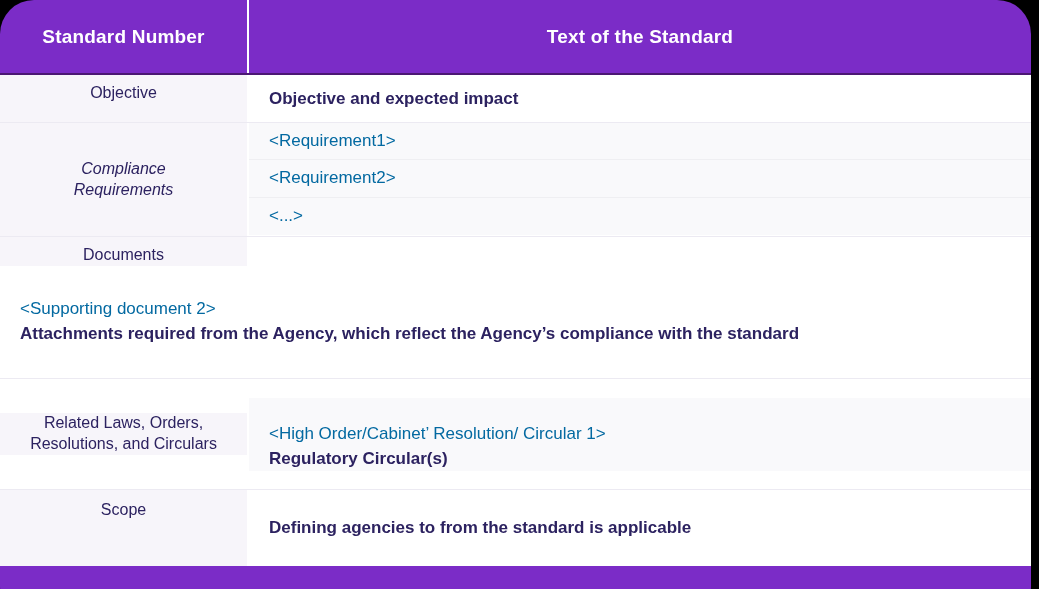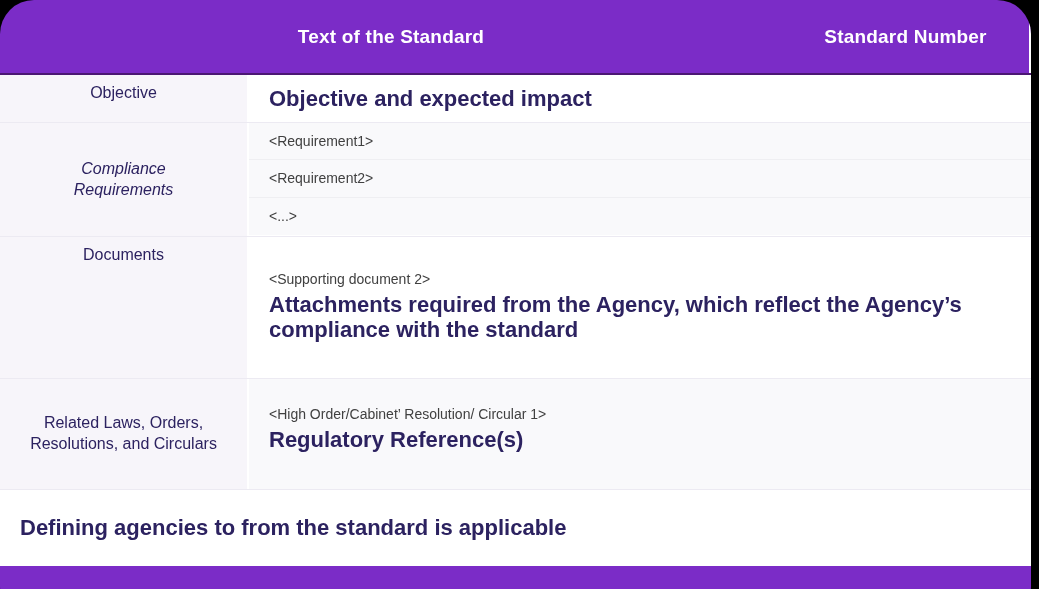--- a/index.html
+++ b/index.html
@@ -87,26 +87,26 @@
   .cell-body {
     flex: 1;
     box-sizing: border-box;
     background: #ffffff;
     position: relative;
   }
 
   .cell-body.tinted { background: #f9f9fb; }
 
   .ph {
-    color: #404040;
-    font-size: 14px;
+    color: #0369a1;
+    font-size: 17px;
   }
   .solid {
     color: #2C2260;
-    font-size: 22px;
+    font-size: 17px;
     font-weight: bold;
   }
 
   
   .row-objective { height: 47px; }
   .row-objective .cell-label { padding-top: 8px; font-size: 16px; text-align: center; }
   .row-objective .cell-body {
     display: flex;
     align-items: center;
     padding-left: 20px;
@@ -125,25 +125,25 @@
     height: 37.33px;
     display: flex;
     align-items: center;
     padding-left: 20px;
     box-sizing: border-box;
     background: #f9f9fb;
     border-bottom: 1px solid #efeff2;
   }
   .req-item:last-child { border-bottom: none; }
 
-  .row-documents { height: 141px; }
+  .row-documents { height: 141px; flex-direction: column; }
   .row-documents .cell-label { padding-top: 8px; }
   .row-documents .cell-body { padding: 30px 22px 0 20px; }
 
-  .row-laws { height: 110px; }
+  .row-laws { height: 110px; align-items: center; }
   .row-laws .cell-label {
     display: flex;
     align-items: center;
     justify-content: center;
     padding: 0 18px;
   }
   .row-laws .cell-body { padding: 23px 22px 0 20px; }
 
   .row-scope { height: 76px; }
   .row-scope .cell-label { padding-top: 10px; }
@@ -163,22 +163,22 @@
     border-bottom-left-radius: 14px;
     border-bottom-right-radius: 14px;
   }
 </style>
 </head>
 <body>
 
 <div id="table-wrap">
 
   <div class="thead">
+    <div class="th th-left">Standard Number</div>
     <div class="th th-right">Text of the Standard</div>
-    <div class="th th-left">Standard Number</div>
   </div>
   <div class="header-underline"></div>
 
   <div class="tbody">
 
     <div class="trow row-objective">
       <div class="cell-label">Objective</div>
       <div class="cell-body">
         <span class="solid">Objective and expected impact</span>
       </div>
@@ -211,25 +211,26 @@
         <div class="solid doc-para">Attachments required from the Agency, which reflect the Agency’s compliance with the standard</div>
       </div>
     </div>
 
     <div class="trow row-laws">
       <div class="cell-label">
         <span>Related Laws, Orders, Resolutions, and Circulars</span>
       </div>
       <div class="cell-body tinted">
         <div class="ph doc-line">&lt;High Order/Cabinet’ Resolution/ Circular 1&gt;</div>
-        <div class="solid doc-para">Regulatory Reference(s)</div>
+        <div class="solid doc-para">Regulatory Circular(s)</div>
       </div>
     </div>
 
     <div class="trow row-scope" style="border-bottom:none">
+      <div class="cell-label">Scope</div>
       <div class="cell-body">
         <span class="solid">Defining agencies to from the standard is applicable</span>
       </div>
     </div>
 
   </div>
 
   <div class="tfoot"></div>
 
 </div>

